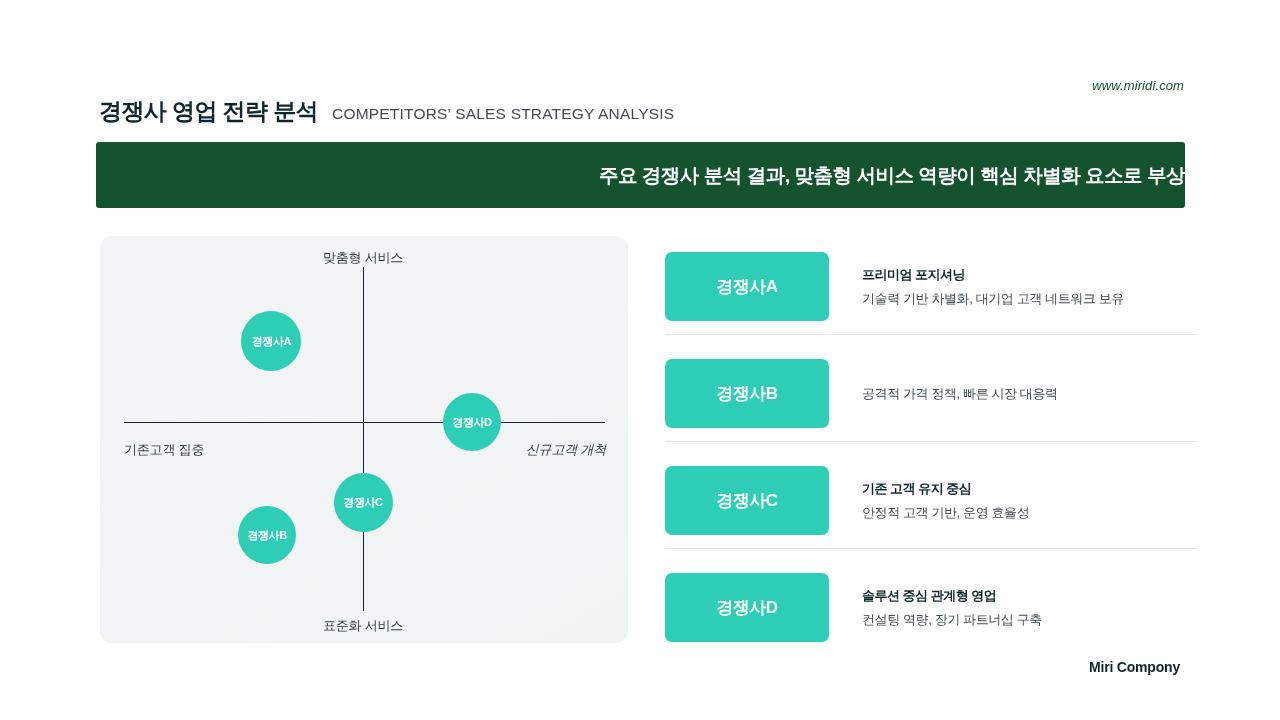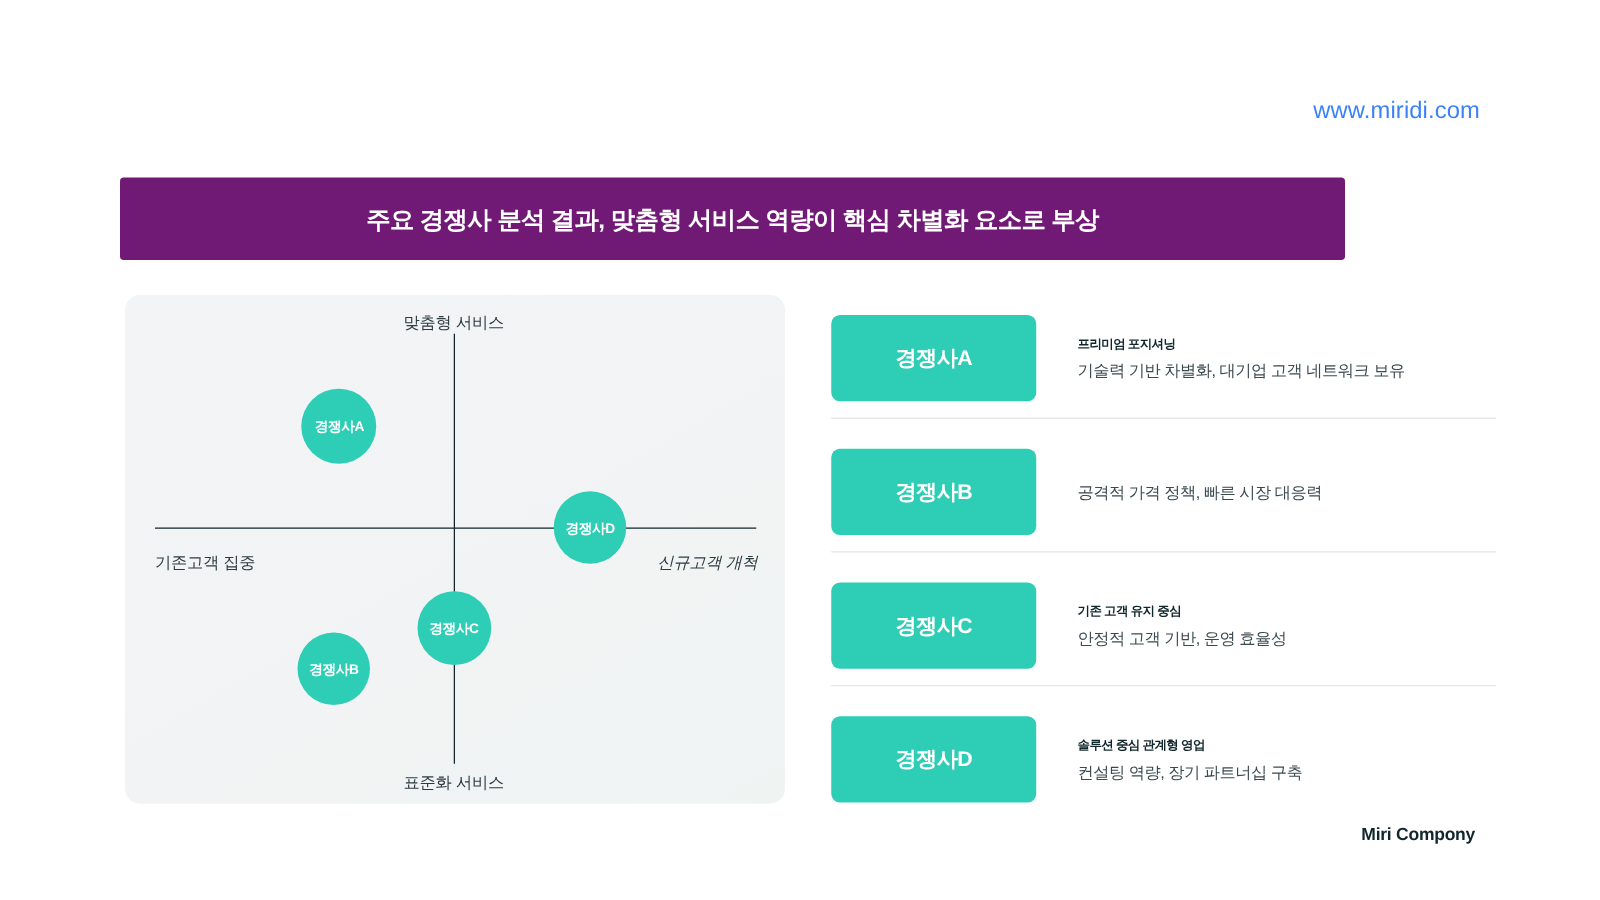--- a/index.html
+++ b/index.html
@@ -23,23 +23,24 @@
     inset: 0;
     width: 1280px;
     height: 720px;
   }
 
   
   .site-url {
     position: absolute;
     top: 78px;
     right: 96px;
-    font-size: 19px;
-    color: #3b82f6;
+    font-size: 13px;
+    color: #14532d;
     letter-spacing: 0.1px;
+    font-style: italic;
   }
 
   .title-row {
     position: absolute;
     left: 99px;
     top: 96px;
     display: flex;
     align-items: baseline;
     gap: 14px;
   }
@@ -58,27 +59,27 @@
     color: #3f4d52;
     letter-spacing: 0.2px;
     white-space: nowrap;
   }
 
   
   .banner {
     position: absolute;
     left: 96px;
     top: 142px;
-    width: 980px;
+    width: 1089px;
     height: 66px;
-    background: #701a75;
+    background: #14532d;
     border-radius: 3px;
     display: flex;
     align-items: center;
-    justify-content: center;
+    justify-content: flex-end;
   }
 
   .banner-text {
     color: #ffffff;
     font-size: 19.5px;
     font-weight: 700;
     letter-spacing: -0.5px;
     white-space: nowrap;
   }
 
@@ -186,21 +187,21 @@
   }
 
   .row-text {
     margin-left: 33px;
     display: flex;
     flex-direction: column;
     gap: 6px;
   }
 
   .row-title {
-    font-size: 10px;
+    font-size: 13px;
     font-weight: 700;
     color: #10262c;
     letter-spacing: -0.5px;
     white-space: nowrap;
   }
 
   .row-desc {
     font-size: 13px;
     font-weight: 400;
     color: #3b4a4f;
@@ -220,20 +221,24 @@
     letter-spacing: -0.2px;
   }
 </style>
 </head>
 <body>
 
 <div class="slide">
 
   <div class="site-url">www.miridi.com</div>
 
+  <div class="title-row">
+    <span class="title-ko">경쟁사 영업 전략 분석</span>
+    <span class="title-en">COMPETITORS’ SALES STRATEGY ANALYSIS</span>
+  </div>
 
   <div class="banner">
     <span class="banner-text">주요 경쟁사 분석 결과, 맞춤형 서비스 역량이 핵심 차별화 요소로 부상</span>
   </div>
 
   <div class="chart-panel">
 
     <div class="axis-v"></div>
     <div class="axis-h"></div>
 

